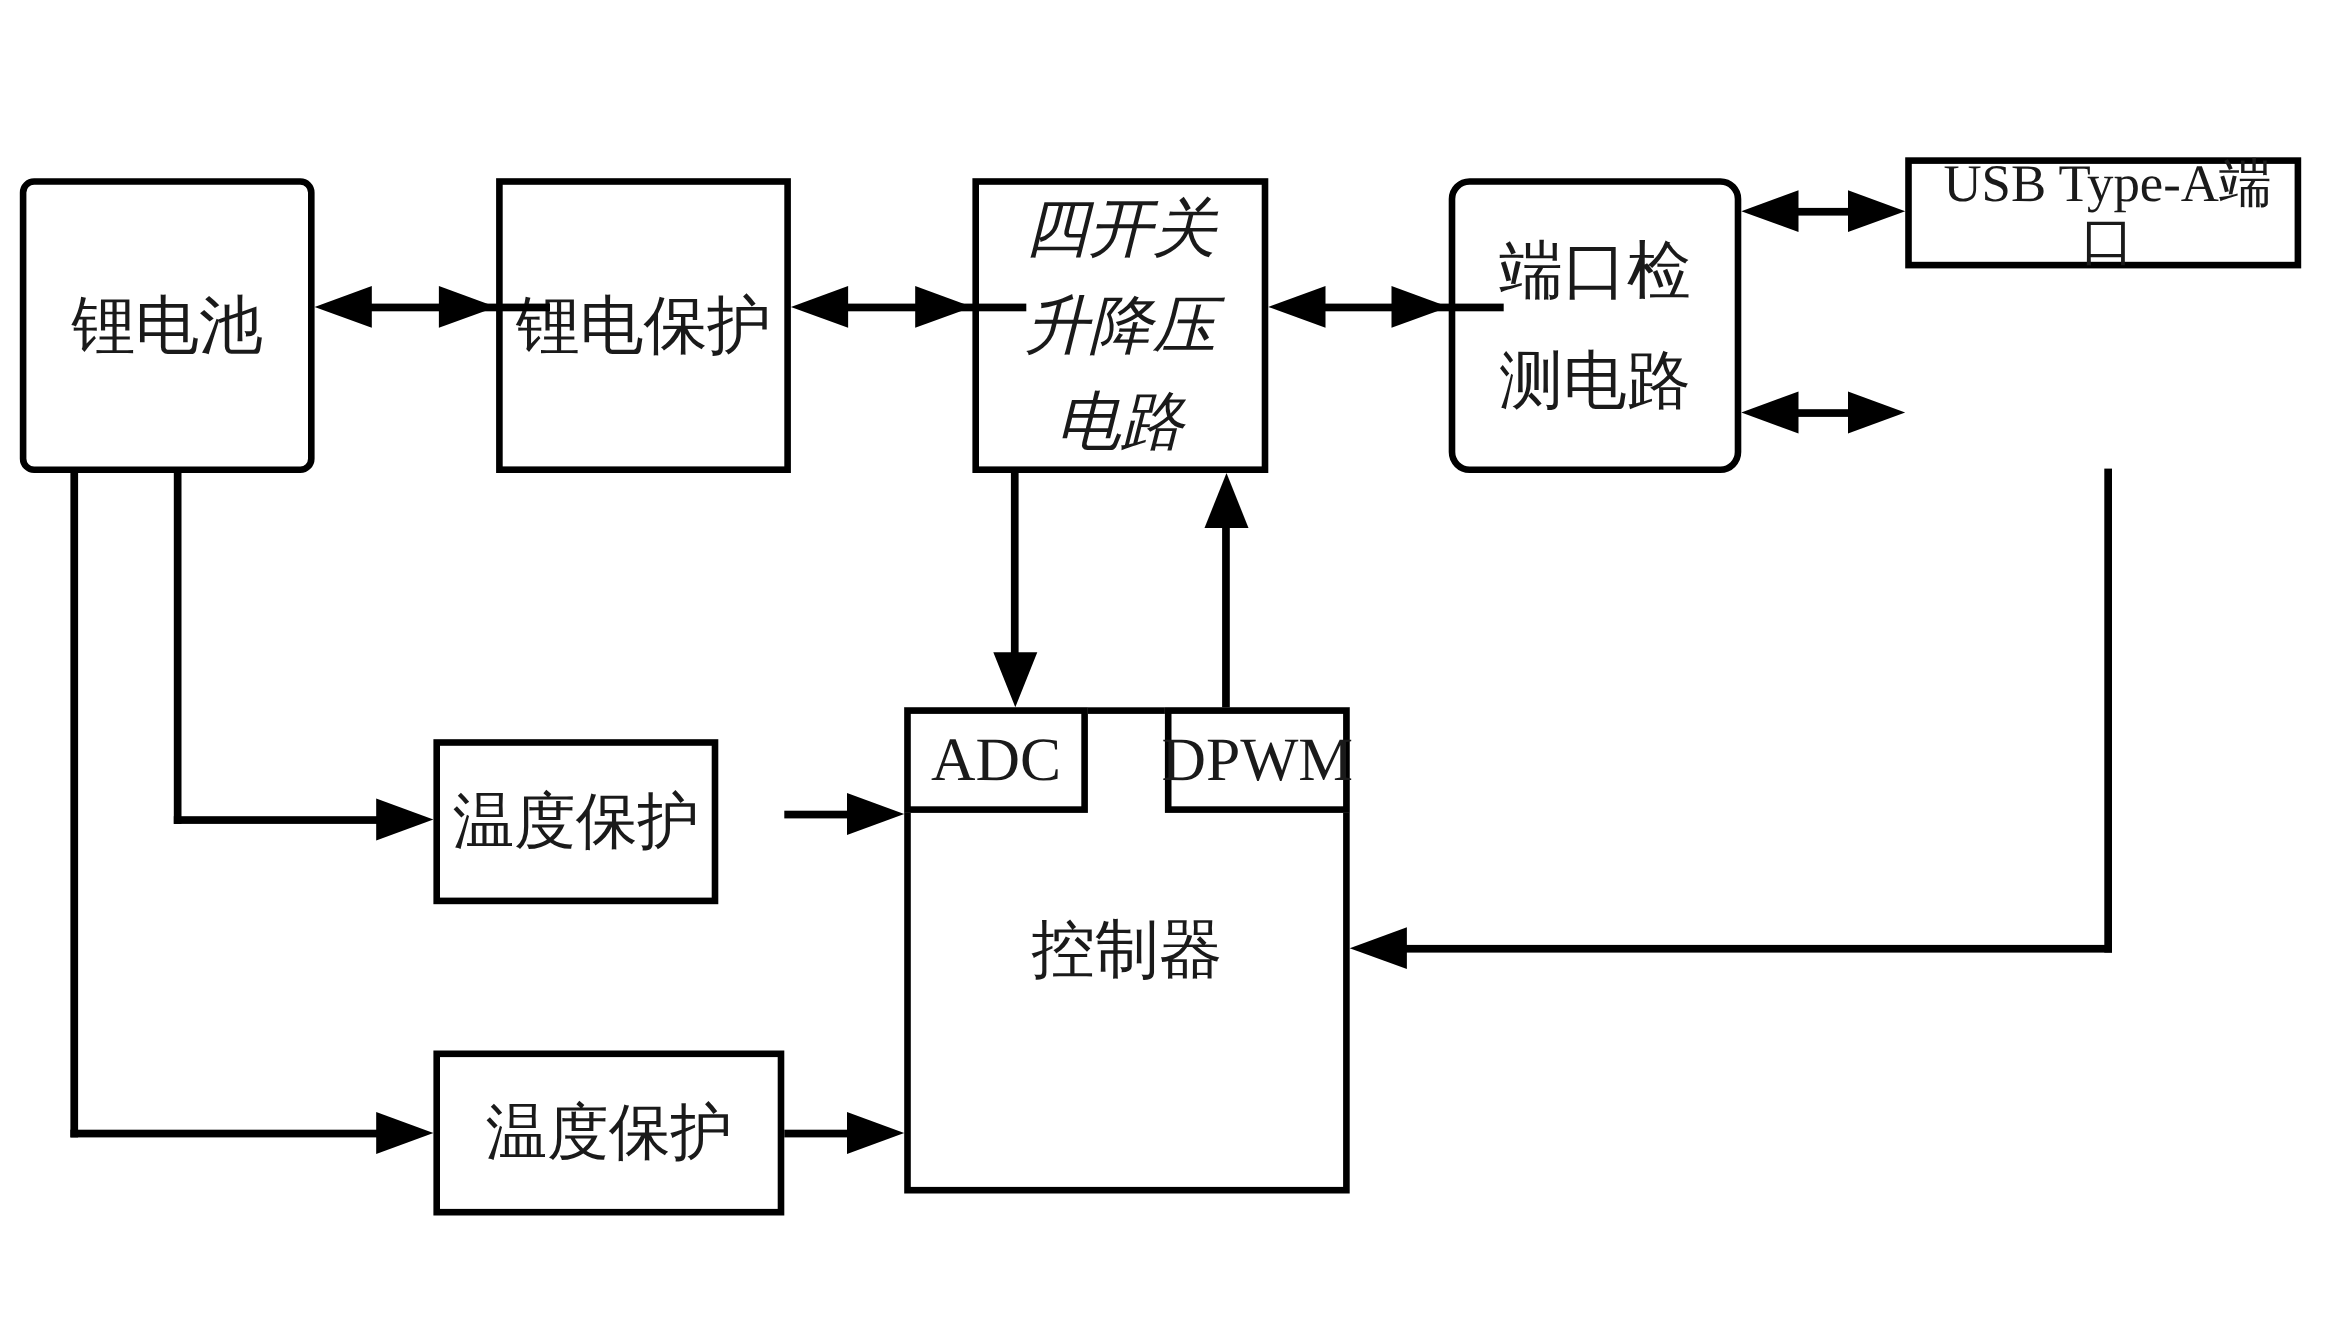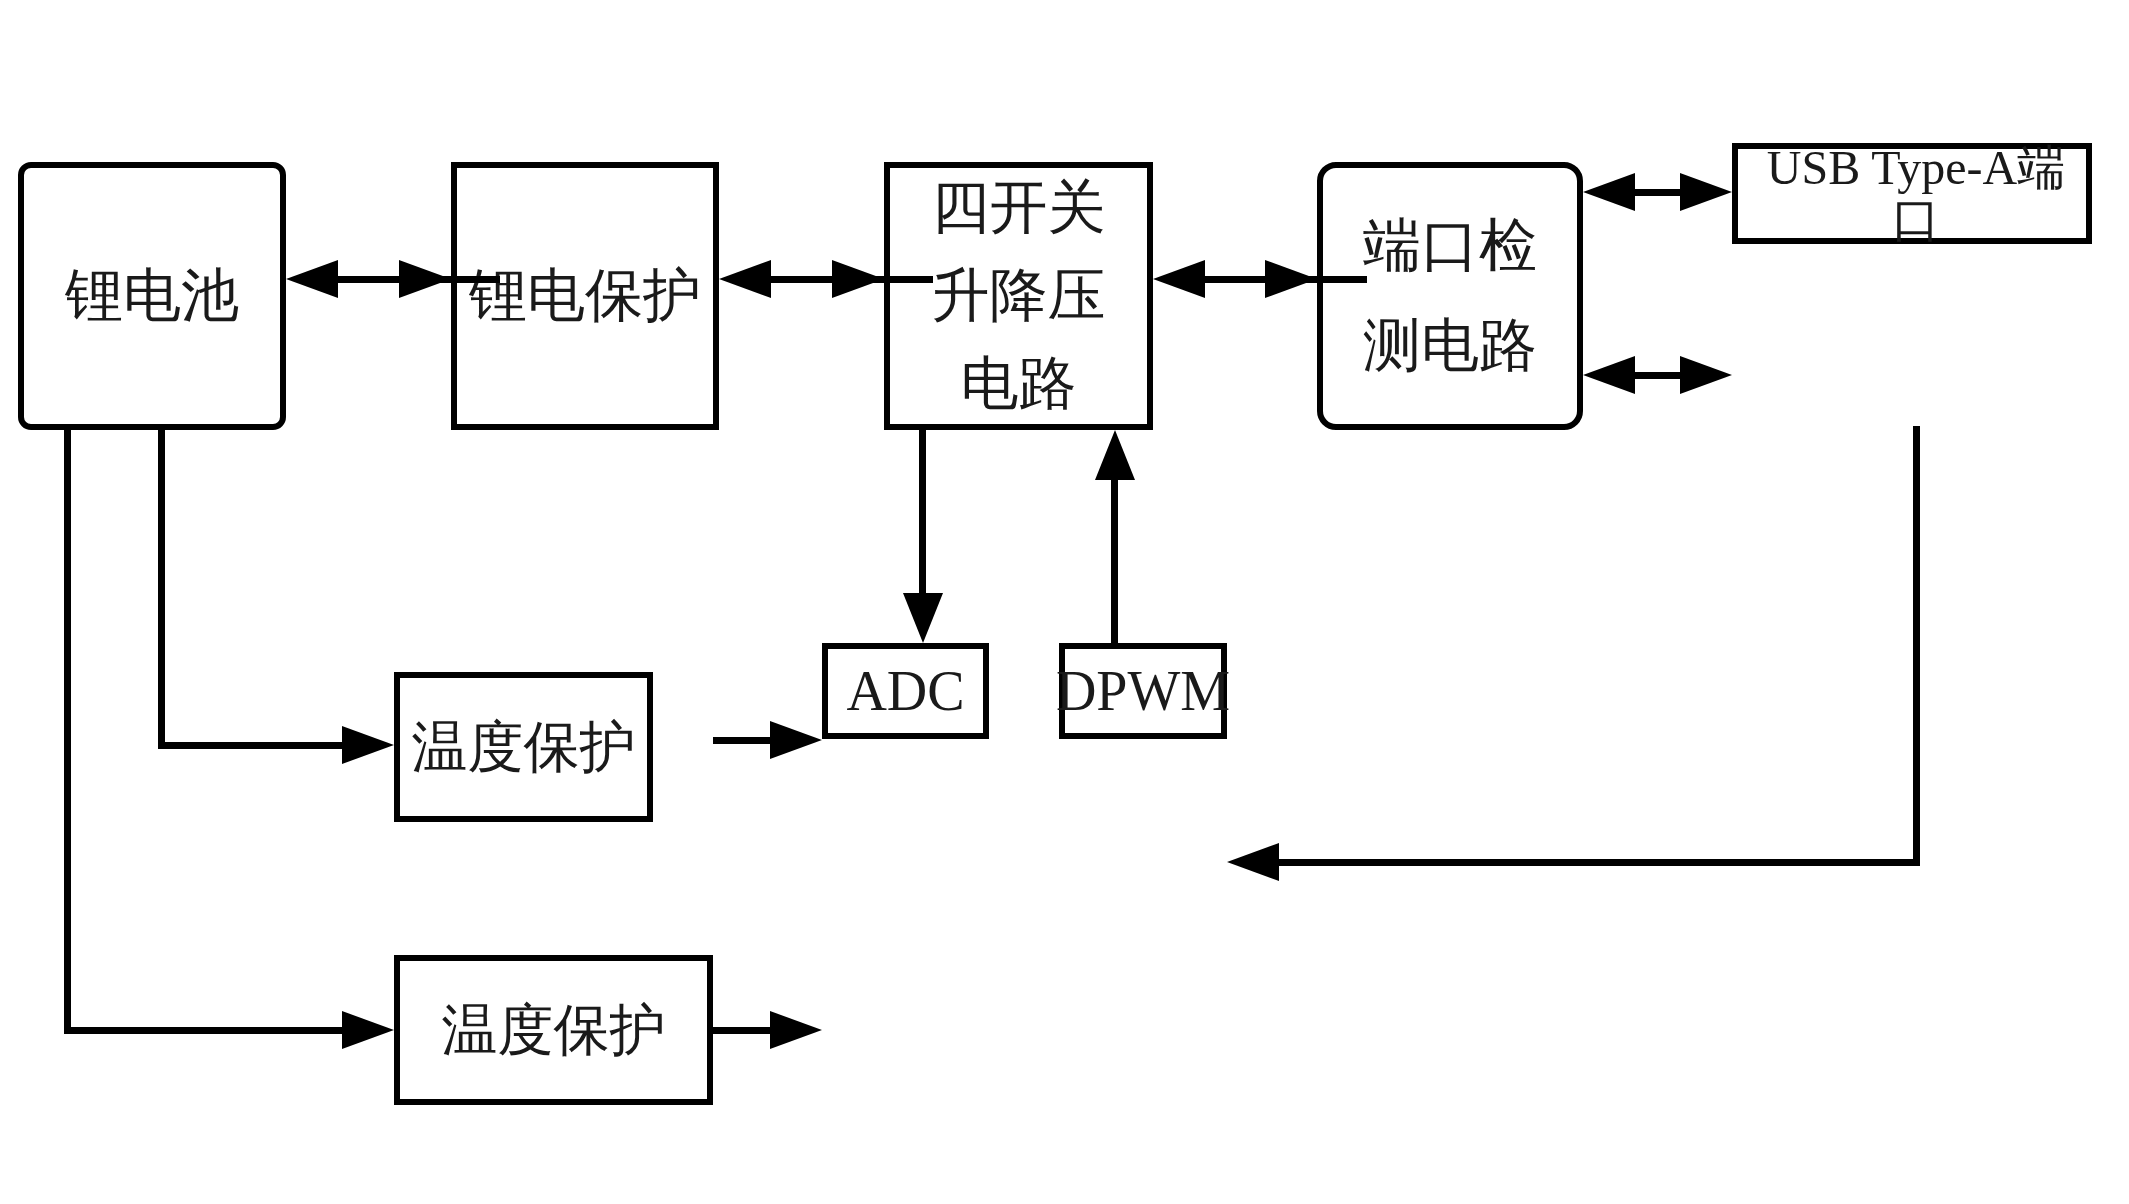--- a/index.html
+++ b/index.html
@@ -46,21 +46,21 @@
 <div class="canvas">
 
   <div class="box" style="left:18px;top:162px;width:268px;height:268px;border-radius:13px;">
     <span class="lbl f-one">锂电池</span>
   </div>
 
   <div class="box" style="left:451px;top:162px;width:268px;height:268px;">
     <span class="lbl f-one">锂电保护</span>
   </div>
 
-  <div class="box" style="left:884px;top:162px;width:269px;height:268px;">
+  <div class="box" style="left:884px;top:162px;width:269px;height:268px;font-style:italic;">
     <span class="lbl f-big">四开关
 升降压
 电路</span>
   </div>
 
   <div class="box" style="left:1317px;top:162px;width:266px;height:268px;border-radius:19px;">
     <span class="lbl f-two">端口检
 测电路</span>
   </div>
 
@@ -70,20 +70,23 @@
 
 
   <div class="box" style="left:394px;top:672px;width:259px;height:150px;">
     <span class="lbl f-mid">温度保护</span>
   </div>
 
   <div class="box" style="left:394px;top:955px;width:319px;height:150px;">
     <span class="lbl f-mid">温度保护</span>
   </div>
 
+  <div class="box" style="left:822px;top:643px;width:405px;height:442px;">
+    <span class="lbl f-one">控制器</span>
+  </div>
 
   <div class="box" style="left:822px;top:643px;width:167px;height:96px;">
     <span class="lbl f-mid">ADC</span>
   </div>
 
   <div class="box" style="left:1059px;top:643px;width:168px;height:96px;">
     <span class="lbl f-mid">DPWM</span>
   </div>
 
   <div>

